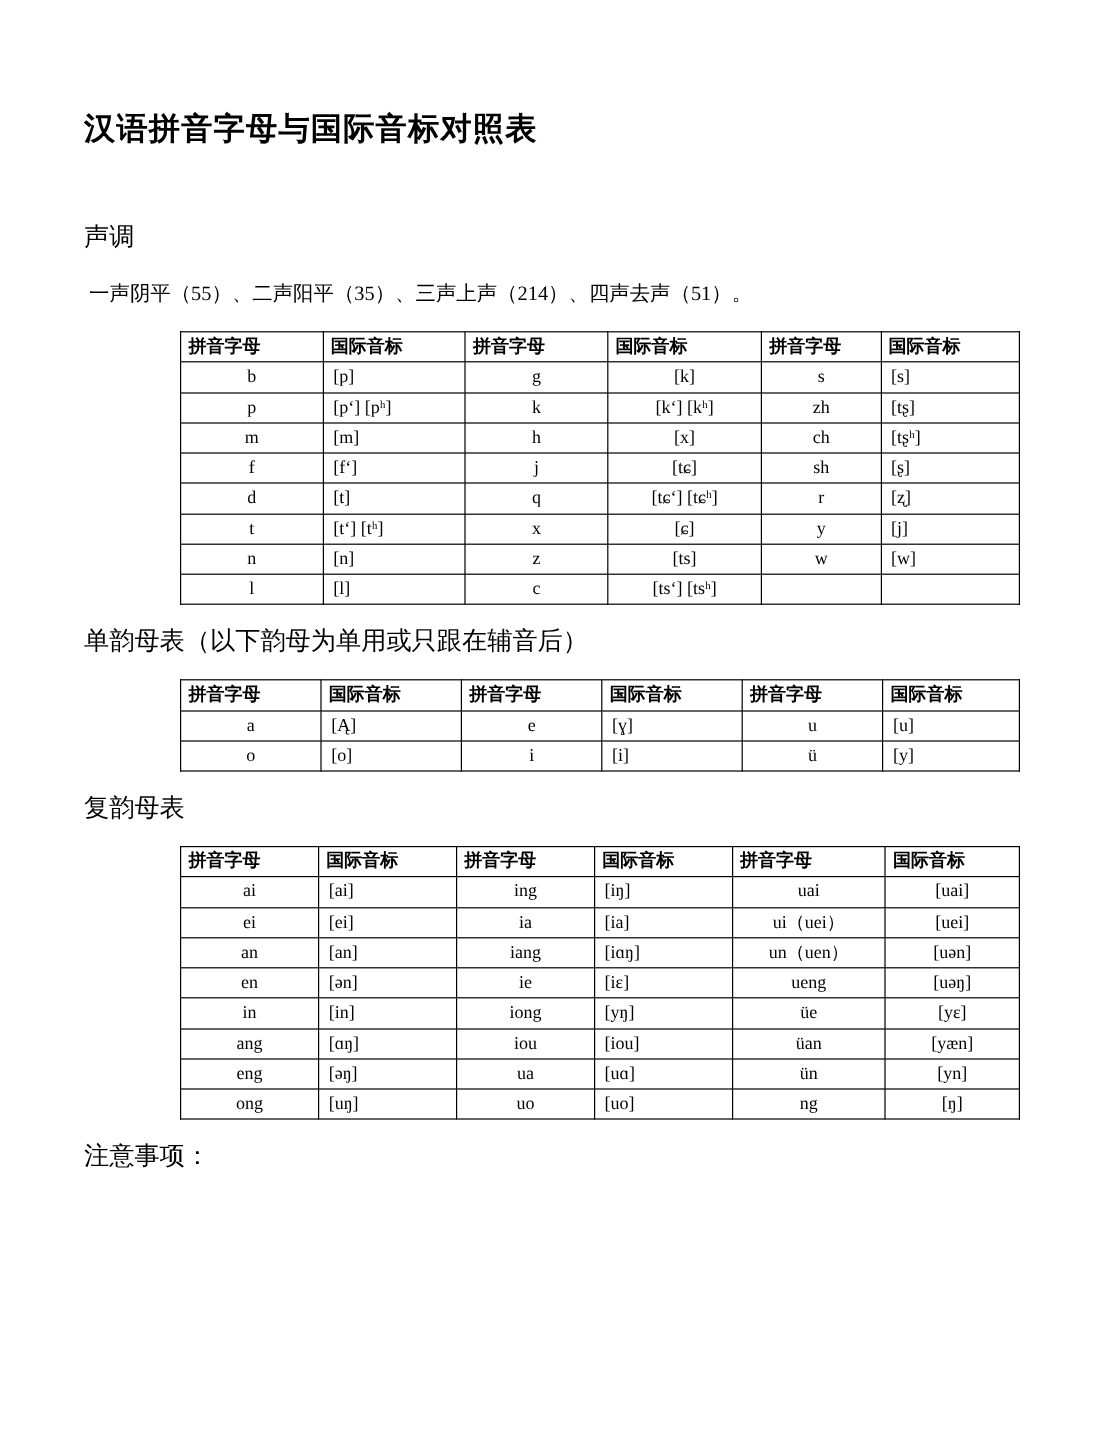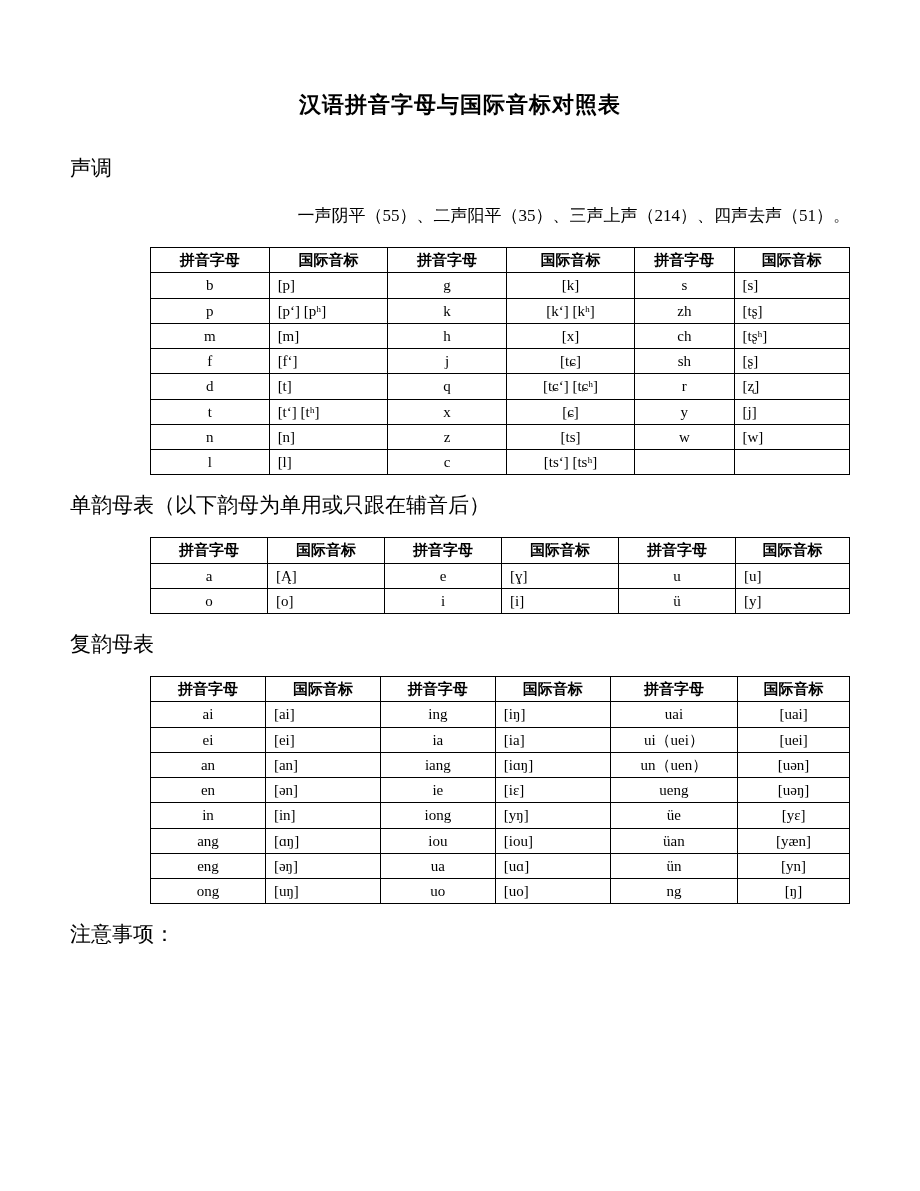--- a/index.html
+++ b/index.html
@@ -6,50 +6,49 @@
     body {
       width: 920px;
       min-height: 1191px;
       background: #fff;
       font-family: "SimSun", "Songti SC", serif;
       color: #000;
       padding: 90px 70px 40px 70px;
     }
     .page { display: flex; flex-direction: column; }
     h1.title {
-      text-align: center;
-      font-size: 22px;
+      text-align: left;
+      font-size: 26px;
       font-weight: bold;
-      margin-bottom: 18px;
+      margin-bottom: 42px;
       letter-spacing: 1px;
     }
     .section-h {
       font-size: 21px;
       margin: 16px 0 14px 0;
     }
     .para {
       font-size: 17px;
       margin: 6px 0 14px 0;
       line-height: 1.6;
-      text-align: right;
     }
     table {
       border-collapse: collapse;
       margin: 4px 0 0 80px;
       font-size: 15px;
     }
     th, td {
       border: 1px solid #000;
       padding: 2px 6px 2px 6px;
       vertical-align: top;
       line-height: 1.35;
     }
     th {
       font-weight: bold;
-      text-align: center;
+      text-align: left;
     }
     .t1 col.c1 { width: 74px; }
     .t1 col.c2 { width: 74px; }
     .t1 col.c3 { width: 74px; }
     .t1 col.c4 { width: 80px; }
     .t1 col.c5 { width: 62px; }
     .t1 col.c6 { width: 72px; }
 
     .t2 col.c1 { width: 74px; }
     .t2 col.c2 { width: 74px; }

